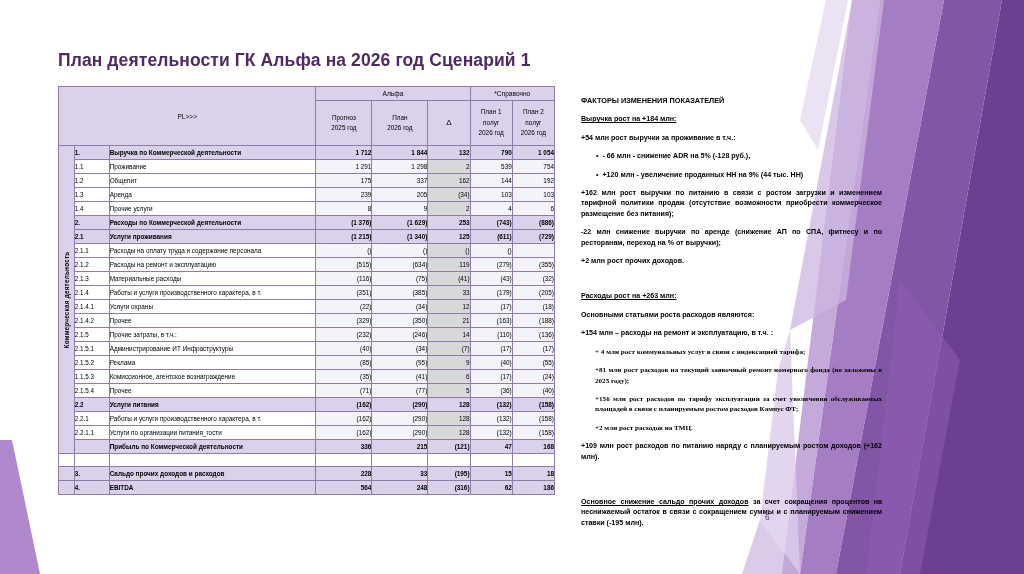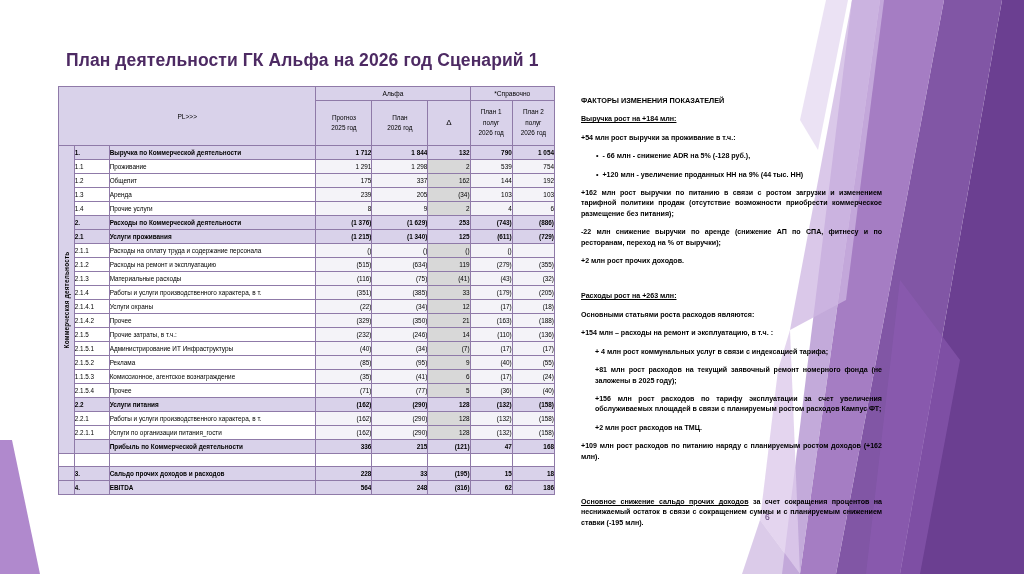--- a/index.html
+++ b/index.html
@@ -27,21 +27,20 @@
   
   .slide-title {
     position: absolute;
     left: 58px;
     top: 50px;
     font-size: 17.5px;
     font-weight: bold;
     color: #4d2a63;
     letter-spacing: 0.1px;
     white-space: nowrap;
-    margin-left: 8px;
   }
 
   
   .table-wrap {
     position: absolute;
     left: 58px;
     top: 86px;
     width: 497px;
   }
   table.pl {
@@ -188,20 +187,21 @@
   .notes .bullet {
     padding-left: 24px;
     text-indent: -9px;
     font-weight: bold;
   }
   .notes .bullet::before {
     content: "\2022\00a0\00a0";
   }
   .notes .ind {
     padding-left: 14px;
+    font-family: Liberation Serif, serif;
   }
   .notes .gap {
     height: 9px;
   }
   .notes .gap-lg {
     height: 19px;
   }
 
   
   .page-num {

